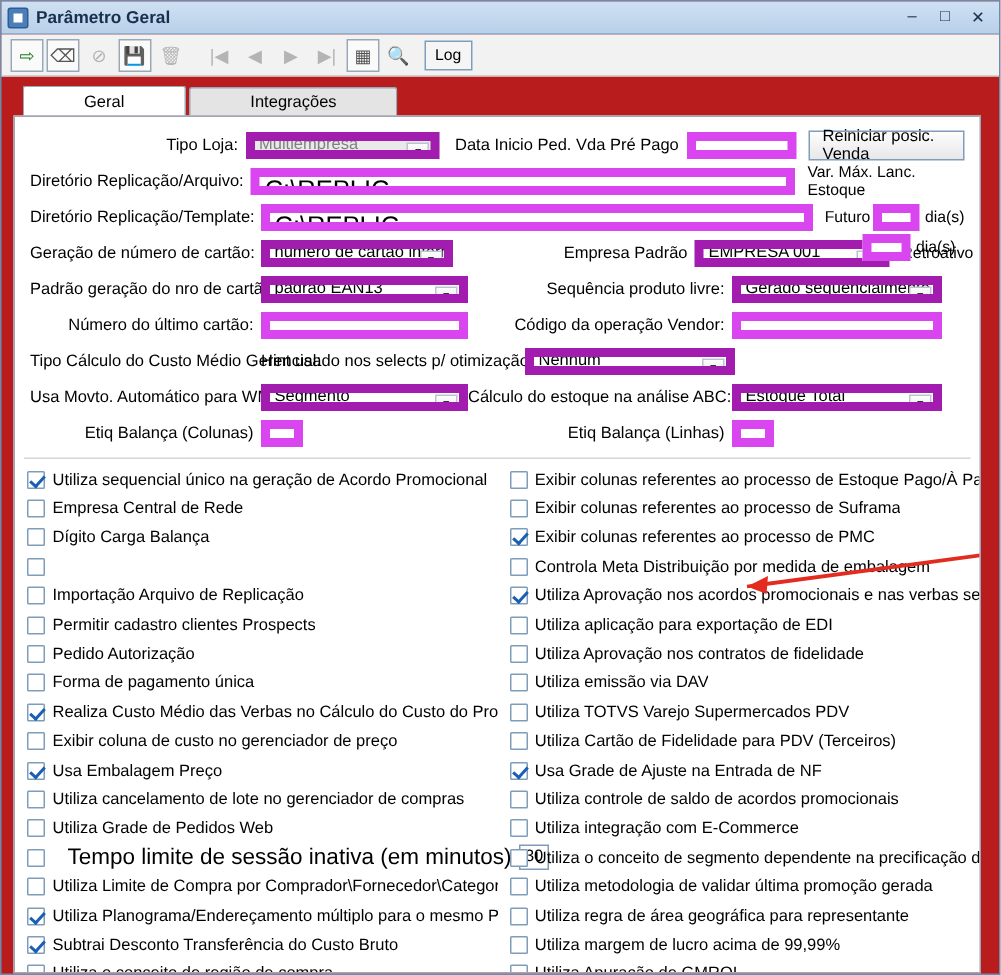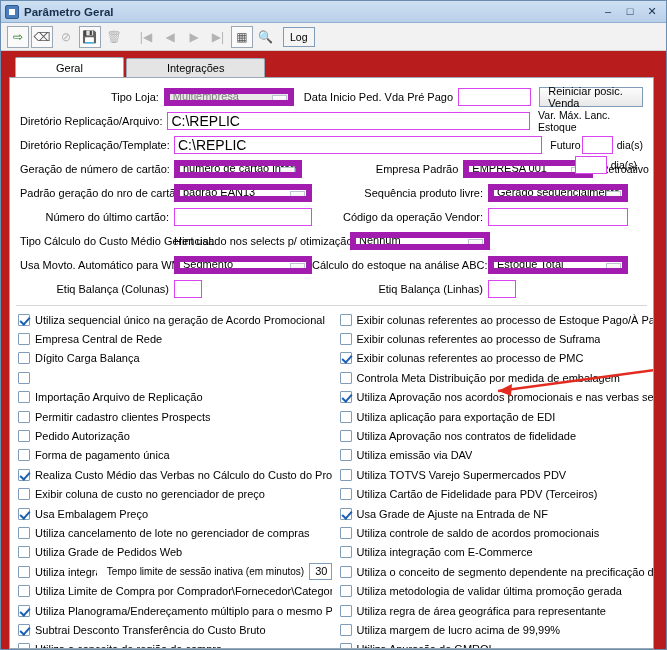--- a/index.html
+++ b/index.html
@@ -95,22 +95,22 @@
     flex: 1;
     padding: 8px 6px 4px 6px;
     overflow: hidden;
     position: relative;
   }
   
   .form { padding: 0 4px; }
   .row { display: flex; align-items: center; height: 21px; margin-bottom: 3px; }
   .lbl { text-align: right; padding-right: 5px; font-size: 11px; white-space: nowrap; }
   .fld {
-    height: 18px; border: 1px solid #d946ef; background: #fff;
-    font-size: 14px; padding: 1px 3px; line-height: 15px;
+    height: 18px; border: 6px solid #d946ef; background: #fff;
+    font-size: 17px; padding: 1px 3px; line-height: 15px;
     overflow: hidden; white-space: nowrap;
   }
   .sel {
     height: 18px; border: 6px solid #a21caf; background: #fff;
     font-size: 11px; padding: 1px 3px; line-height: 15px;
     display: flex; align-items: center; position: relative;
     overflow: hidden; white-space: nowrap;
   }
   .sel.disabled { background: #e9e9e9; color: #808080; }
   .sel .arrow {
@@ -139,21 +139,21 @@
   }
   .cb.checked { background: #fff; }
   .cb.checked::after {
     content: "";
     position: absolute; left: 3px; top: 0px;
     width: 4px; height: 8px;
     border: solid #1a5fb4; border-width: 0 2px 2px 0;
     transform: rotate(42deg);
   }
   .cbtext { font-size: 11px; white-space: nowrap; overflow: hidden; }
-  .inline-lbl { font-size: 10px; margin-left: 10px; white-space: nowrap; }
+  .inline-lbl { font-size: 15px; margin-left: 10px; white-space: nowrap; }
   .inline-fld {
     height: 17px; border: 1px solid #7f9db9; background: #fff;
     font-size: 11px; text-align: right; padding: 0 3px; line-height: 15px;
     margin-left: 5px;
   }
   
   .annot { position: absolute; pointer-events: none; left: 0; top: 0; }
 </style>
 </head>
 <body>

